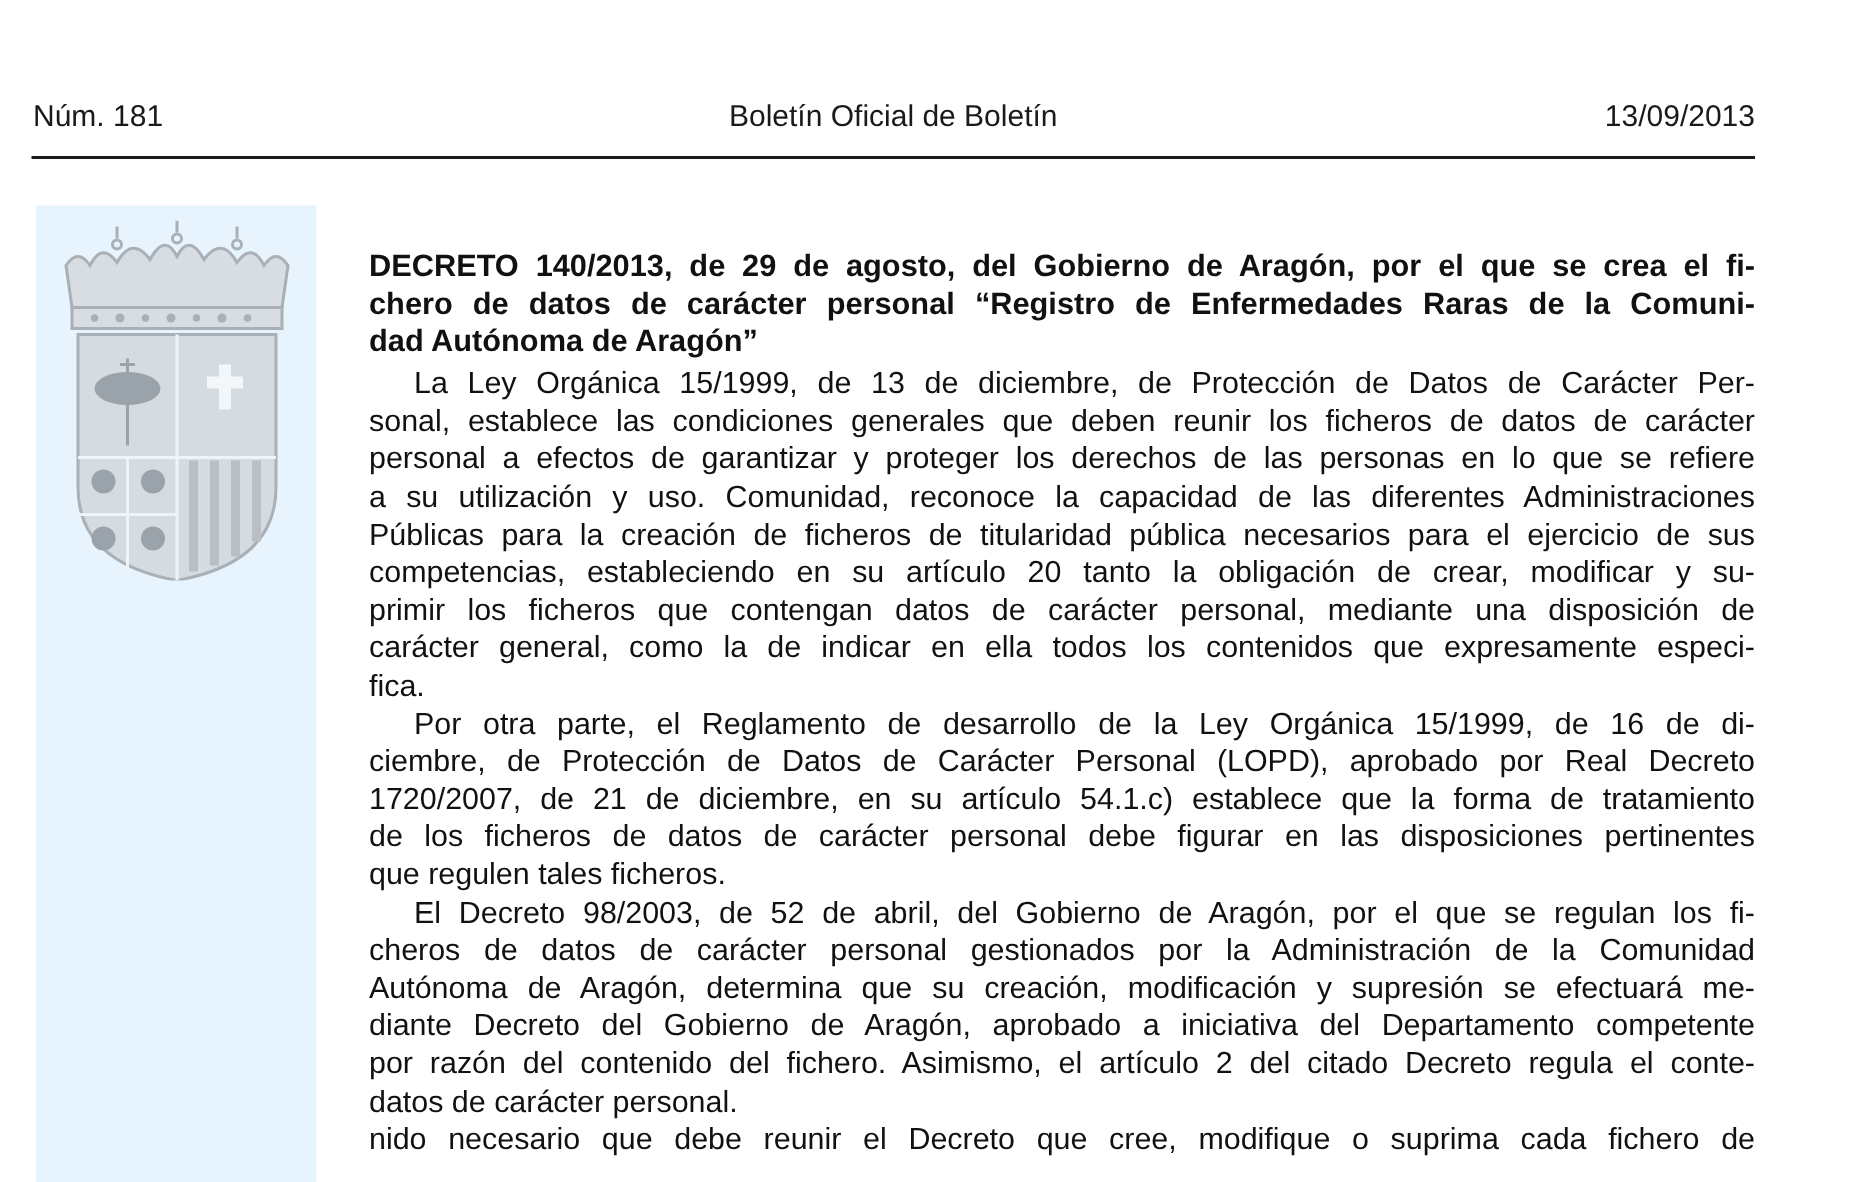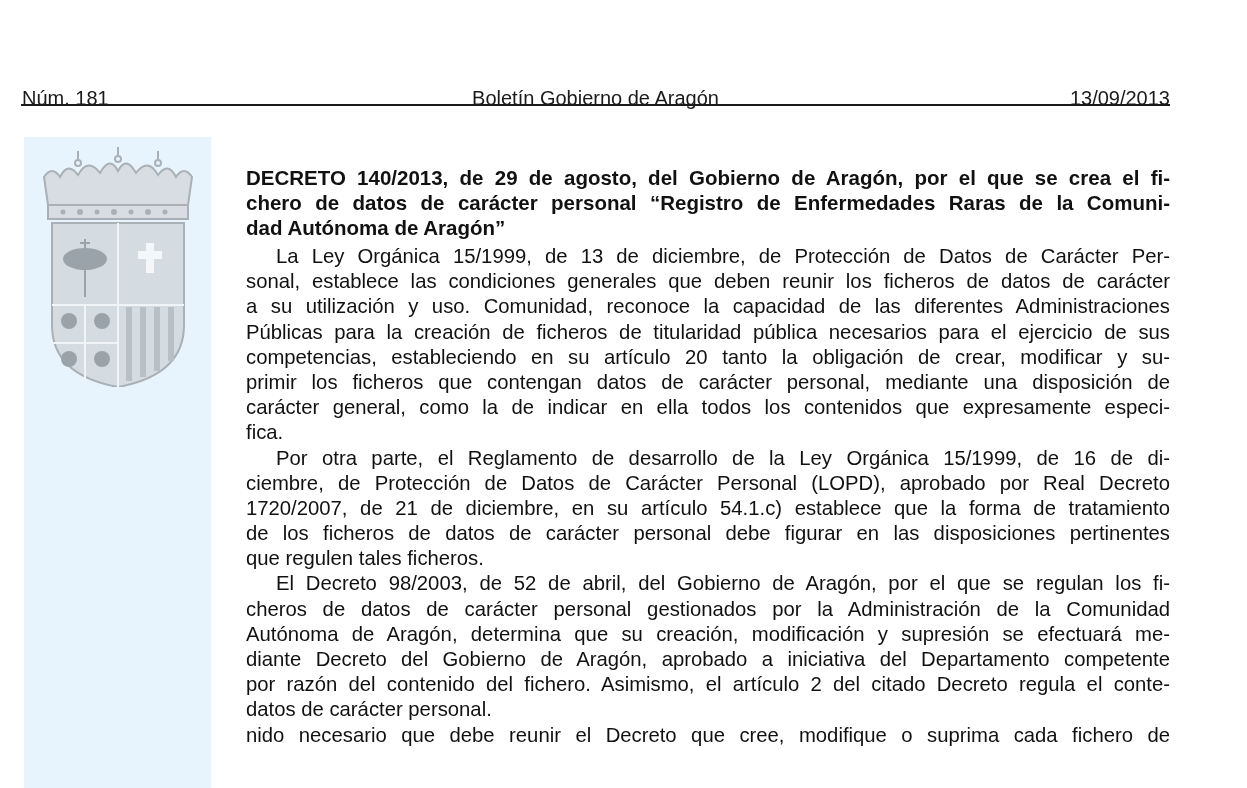--- a/index.html
+++ b/index.html
@@ -1,38 +1,38 @@
 <!DOCTYPE html>
 <html><head>
 <meta charset="utf-8">
 <style>
   html, body { margin: 0; padding: 0; background: #ffffff; }
   body { width: 1247px; height: 788px; position: relative; overflow: hidden;
          font-family: "Liberation Sans", sans-serif; color: #111111; }
-  .hdr { position: absolute; top: 64px; font-size: 20px; line-height: 28px; color: #1a1a1a; margin-top: 20px; }
+  .hdr { position: absolute; top: 64px; font-size: 20px; line-height: 28px; color: #1a1a1a; }
   .hdr-left { left: 22px; }
   .hdr-center { left: 0; width: 1191px; text-align: center; }
   .hdr-right { right: 77px; }
   .rule { position: absolute; left: 21px; top: 104px; width: 1149px; height: 2px; background: #1a1a1a; }
   .panel { position: absolute; left: 24px; top: 137px; width: 187px; height: 660px; background: #e8f4fd; }
   .crest { position: absolute; left: 14px; top: 10px; width: 160px; height: 240px; }
   .title { position: absolute; left: 246px; top: 144px; width: 924px; font-weight: bold;
            font-size: 20.5px; line-height: 25px; color: #111; text-align: justify; margin-top: 21px; }
   .title span { display: block; }
   .body { position: absolute; left: 246px; top: 244px; width: 924px; font-size: 20.3px;
           line-height: 25.2px; color: #111; }
   .line { display: block; white-space: nowrap; text-align: justify; text-align-last: justify; height: 25.2px; }
   .line.last { text-align-last: left; }
   .line.indent { padding-left: 30px; }
 </style>
 </head>
 <body>
 
 <div class="hdr hdr-left">Núm. 181</div>
-<div class="hdr hdr-center">Boletín Gobierno de Aragón</div>
+<div class="hdr hdr-center">Boletín Oficial de Boletín</div>
 <div class="hdr hdr-right">13/09/2013</div>
 <div class="rule"></div>
 
 <div class="panel">
   <svg class="crest" viewBox="0 0 160 240">
     <g fill="none" stroke="#a9b0b6" stroke-width="2">
 
       <path d="M6 30 Q14 18 22 30 Q30 14 40 28 Q50 10 62 26 Q72 8 80 24 Q88 8 98 26 Q110 10 120 28 Q130 14 138 30 Q146 18 154 30 L150 58 L10 58 Z" fill="#d7dde2"></path>
       <circle cx="40" cy="16" r="3"></circle>
         <circle cx="80" cy="12" r="3"></circle>
@@ -81,20 +81,21 @@
 <div class="title">
   <span style="text-align-last: justify;">DECRETO 140/2013, de 29 de agosto, del Gobierno de Aragón, por el que se crea el fi-</span>
   <span style="text-align-last: justify;">chero de datos de carácter personal “Registro de Enfermedades Raras de la Comuni-</span>
   <span>dad Autónoma de Aragón”</span>
 </div>
 
 <div class="body">
   <div>
     <span class="line indent">La Ley Orgánica 15/1999, de 13 de diciembre, de Protección de Datos de Carácter Per-</span>
     <span class="line">sonal, establece las condiciones generales que deben reunir los ficheros de datos de carácter</span>
+    <span class="line">personal a efectos de garantizar y proteger los derechos de las personas en lo que se refiere</span>
     <span class="line">a su utilización y uso. Comunidad, reconoce la capacidad de las diferentes Administraciones</span>
     <span class="line">Públicas para la creación de ficheros de titularidad pública necesarios para el ejercicio de sus</span>
     <span class="line">competencias, estableciendo en su artículo 20 tanto la obligación de crear, modificar y su-</span>
     <span class="line">primir los ficheros que contengan datos de carácter personal, mediante una disposición de</span>
     <span class="line">carácter general, como la de indicar en ella todos los contenidos que expresamente especi-</span>
     <span class="line last">fica.</span>
   </div>
   <div>
     <span class="line indent">Por otra parte, el Reglamento de desarrollo de la Ley Orgánica 15/1999, de 16 de di-</span>
     <span class="line">ciembre, de Protección de Datos de Carácter Personal (LOPD), aprobado por Real Decreto</span>

